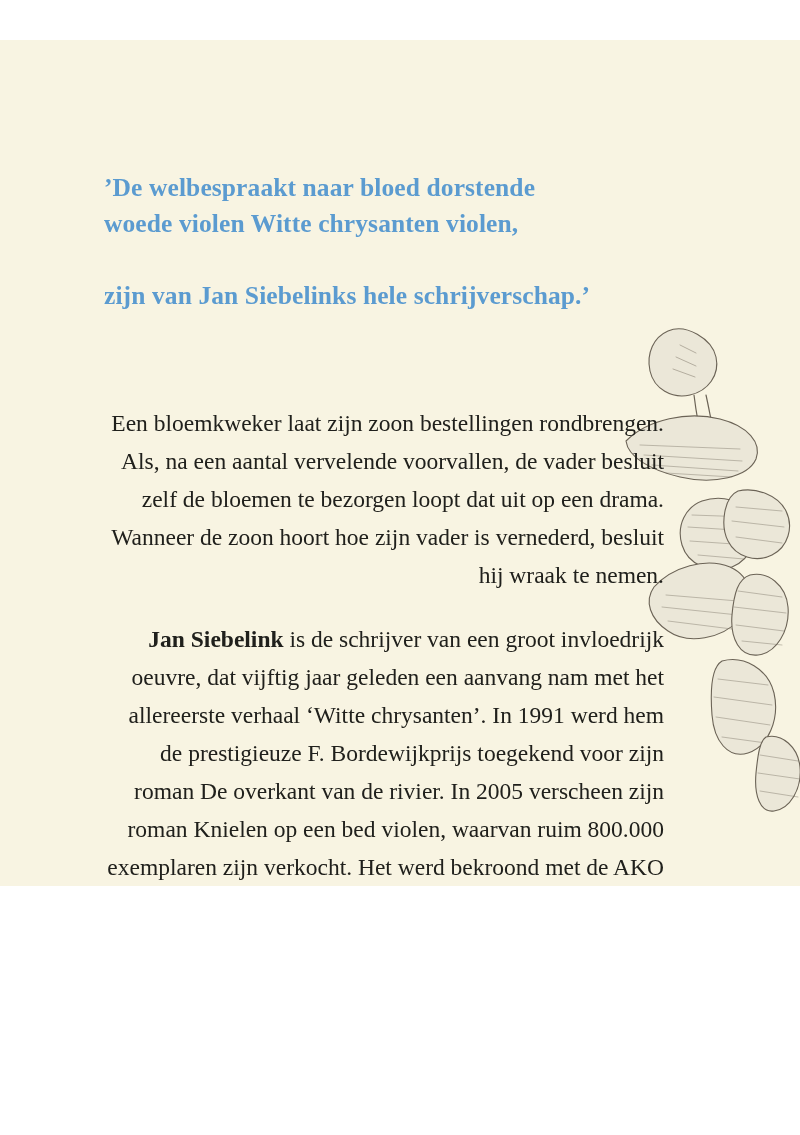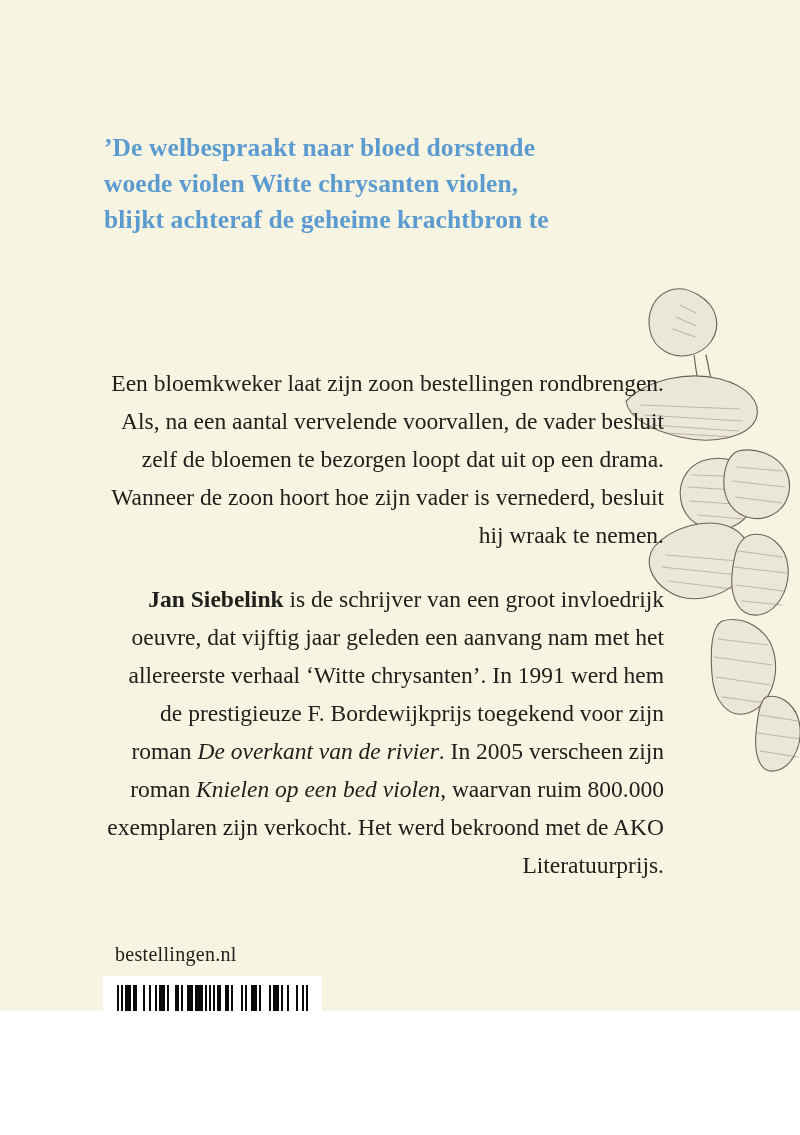--- a/index.html
+++ b/index.html
@@ -7,23 +7,24 @@
     padding: 0;
     background: #ffffff;
   }
   body {
     font-family: "Liberation Serif", serif;
   }
 
   .cover {
     position: relative;
     width: 800px;
-    height: 1011px;
+    height: 846px;
     background: #f8f4e2;
     overflow: hidden;
+    margin-top: 40px;
   }
 
   
   .floral {
     position: absolute;
     right: 0;
     top: 255px;
     width: 190px;
     height: 560px;
     pointer-events: none;
@@ -69,21 +70,21 @@
     color: #20201c;
     font-size: 23.5px;
     line-height: 38px;
     margin: 0 0 26px 0;
     font-variant-numeric: oldstyle-nums;
     -moz-font-feature-settings: "onum";
     font-feature-settings: "onum";
   }
   .body-para:last-child { margin-bottom: 0; }
   .body-para .name-strong { font-weight: bold; }
-  .body-para .title-em { font-style: italic; }
+  .body-para .title-em { }
 
   
   .publisher-url {
     position: absolute;
     left: 115px;
     top: 941px;
     color: #20201c;
     font-size: 20px;
     line-height: 26px;
     letter-spacing: 0.3px;
@@ -158,21 +159,22 @@
         <path d="M156 442 C172 438 188 452 190 472 C192 494 180 514 164 516 C150 518 144 500 146 478 C148 458 150 446 156 442 Z"></path>
         <path d="M150 460 l38 6 M148 478 l42 6 M150 496 l38 6" stroke-width="0.75" fill="none" opacity="0.5"></path>
       </g>
     </svg>
   </div>
 
   <div class="quote-block">
     <p class="quote-text">
       <span>’De welbespraakt naar bloed dorstende</span><br>
       <span>woede violen </span><span class="title-em">Witte chrysanten</span><span> violen,</span><br>
-      <span>blijkt achteraf de geheime krachtbron te</span><br>
+      <br>
+      <span>zijn van Jan Siebelinks hele schrijverschap.’</span>
     </p>
   </div>
 
   <div class="body-block">
     <p class="body-para">Een bloemkweker laat zijn zoon bestellingen rondbrengen. Als, na een aantal vervelende voorvallen, de vader besluit zelf de bloemen te bezorgen loopt dat uit op een drama. Wanneer de zoon hoort hoe zijn vader is vernederd, besluit hij wraak te nemen.</p>
     <p class="body-para">
       <span class="name-strong">Jan Siebelink</span><span> is de schrijver van een groot invloedrijk oeuvre, dat vijftig jaar geleden een aanvang nam met het allereerste verhaal ‘Witte chrysanten’. In 1991 werd hem de prestigieuze F. Bordewijkprijs toegekend voor zijn roman </span><span class="title-em">De overkant van de rivier</span><span>. In 2005 verscheen zijn roman </span><span class="title-em">Knielen op een </span><span class="title-em">bed violen</span><span>, waarvan ruim 800.000 exemplaren zijn verkocht. Het werd bekroond met de  AKO Literatuurprijs.</span>
     </p>
   </div>
 

